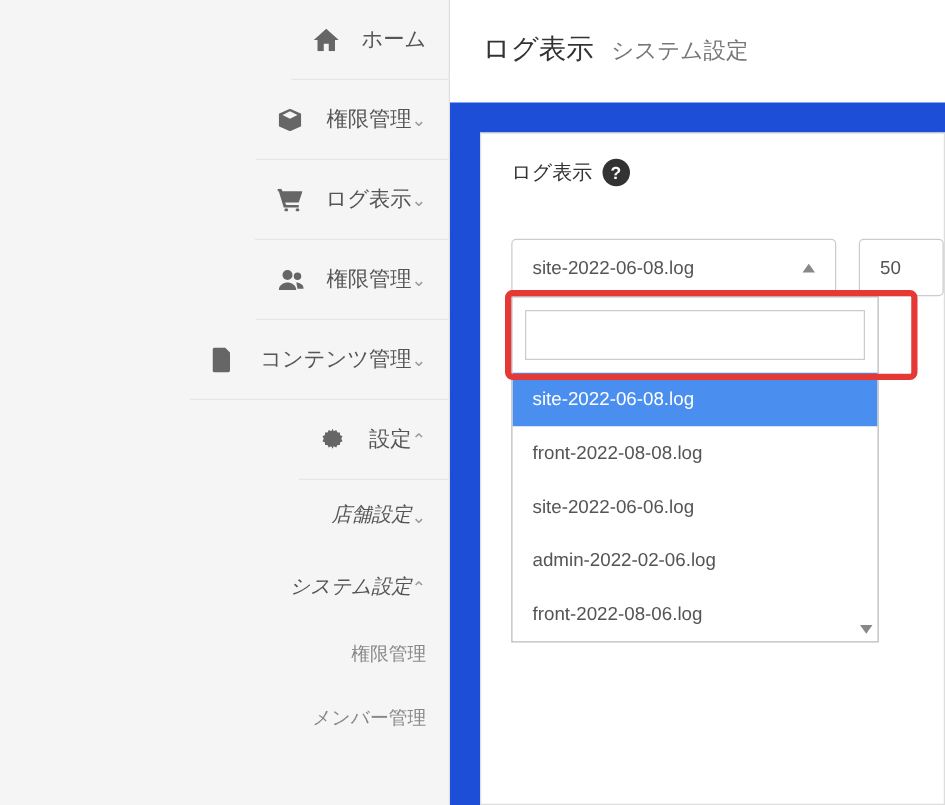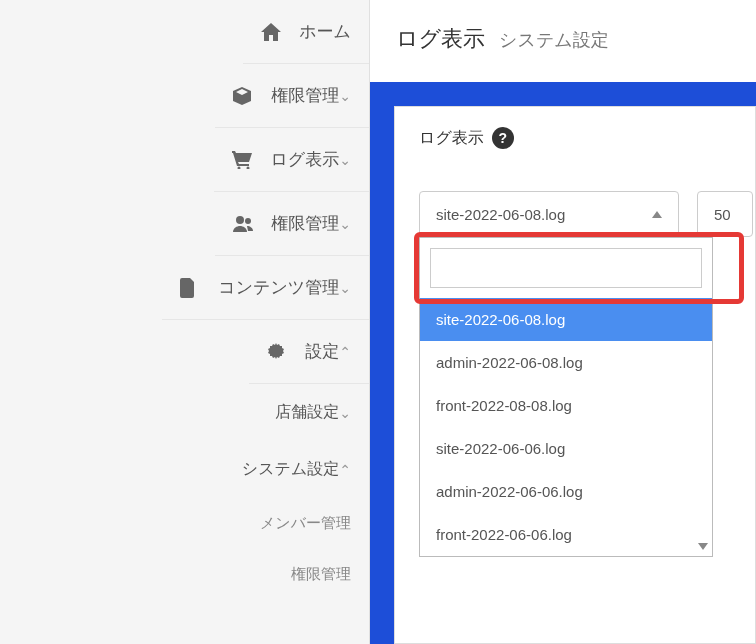--- a/index.html
+++ b/index.html
@@ -43,21 +43,21 @@
       font-size: 14px;
     }
     .sub-item {
       display: flex;
       align-items: center;
       padding: 18px 18px 18px 48px;
       color: #555;
       font-size: 16px;
       cursor: pointer;
     }
-    .sub-item .label { flex: 1; }
+    .sub-item .label { flex: 1; font-style: italic; }
     .sub-item .chevron { color: #999; font-size: 14px; }
     .sub-sub-item {
       padding: 16px 18px 16px 58px;
       color: #888;
       font-size: 15px;
       cursor: pointer;
     }
     
     .main {
       flex: 1;
@@ -110,21 +110,21 @@
       border-radius: 4px;
       background: #fff;
       height: 46px;
       display: flex;
       align-items: center;
       padding: 0 16px;
       color: #555;
       font-size: 15px;
     }
     .select-box { width: 260px; justify-content: space-between; cursor: pointer; }
-    .num-box { width: 56px; align-items: center; }
+    .num-box { width: 68px; align-items: center; }
     .arrow-up {
       width: 0; height: 0;
       border-left: 5px solid transparent;
       border-right: 5px solid transparent;
       border-bottom: 7px solid #888;
     }
     .dropdown-panel {
       position: absolute;
       top: 70px;
       left: 24px;
@@ -243,24 +243,24 @@
   </div>
   <div class="sub-item">
     <span class="label">店舗設定</span>
     <span class="chevron">⌄</span>
   </div>
   <div class="sub-item">
     <span class="label">システム設定</span>
     <span class="chevron">⌃</span>
   </div>
   <div class="sub-sub-item">
+    <span>権限管理</span>
+  </div>
+  <div class="sub-sub-item">
     <span>メンバー管理</span>
-  </div>
-  <div class="sub-sub-item">
-    <span>権限管理</span>
   </div>
 </nav>
 
 <main class="main">
   <div class="page-header">
     <span class="page-title">ログ表示</span>
     <span class="page-subtitle">システム設定</span>
   </div>
 
   <div class="card">
@@ -278,23 +278,22 @@
         <span>50</span>
       </div>
 
       <div class="dropdown-panel">
         <div class="search-wrap" style="position:relative;">
           <input class="search-input" type="text" value="" style="">
           <div class="red-highlight"></div>
         </div>
         <div class="dropdown-list">
           <div class="dropdown-option selected">site-2022-06-08.log</div>
-          <div class="dropdown-option">admin-2022-06-08.log</div>
           <div class="dropdown-option">front-2022-08-08.log</div>
           <div class="dropdown-option">site-2022-06-06.log</div>
-          <div class="dropdown-option">admin-2022-06-06.log</div>
-          <div class="dropdown-option">front-2022-06-06.log</div>
+          <div class="dropdown-option">admin-2022-02-06.log</div>
+          <div class="dropdown-option">front-2022-08-06.log</div>
         </div>
         <span class="scrollbar-hint"></span>
       </div>
     </div>
   </div>
 </main>
 
 </body></html>

